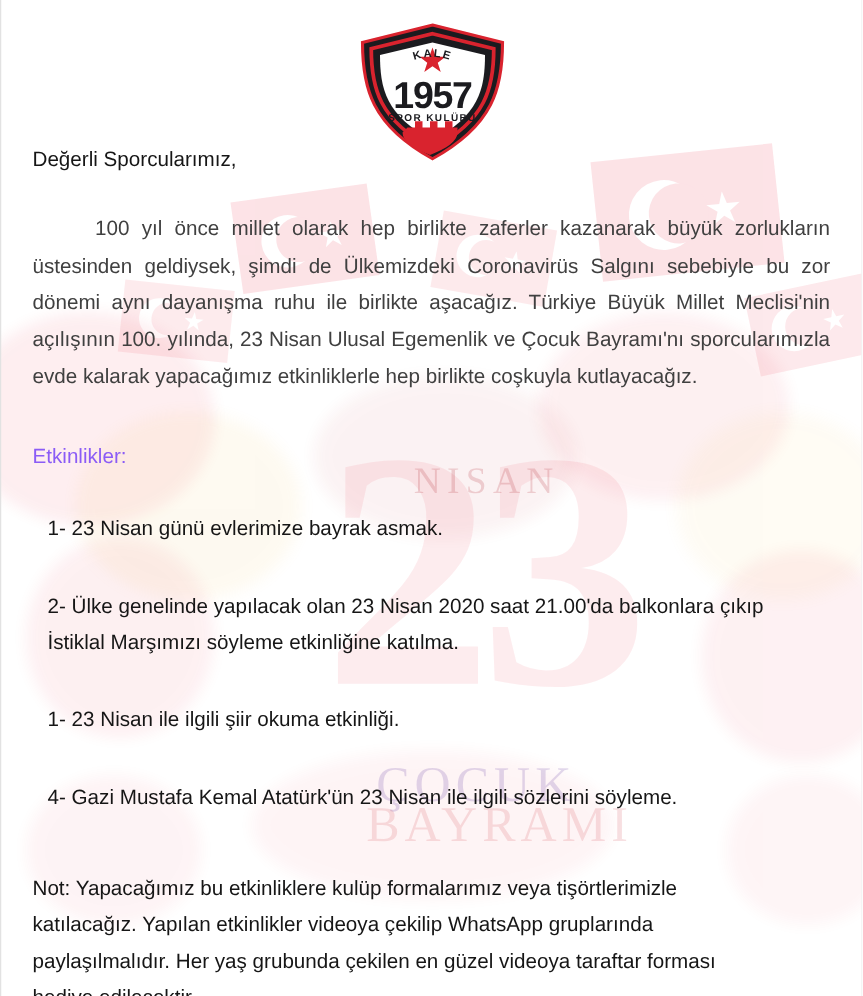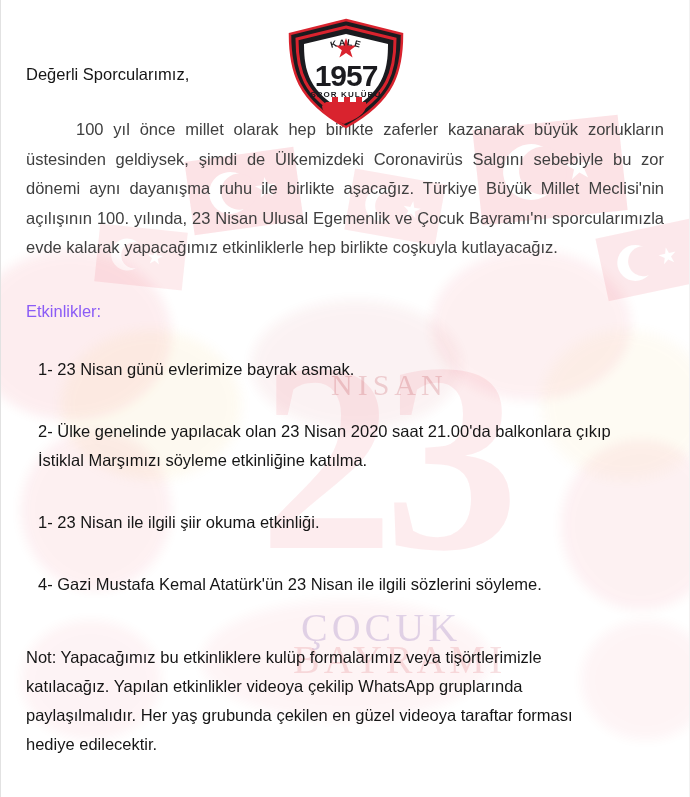--- a/index.html
+++ b/index.html
@@ -125,21 +125,21 @@
   .logo-svg { display: inline-block; }
 
   
   .content {
     position: relative;
     z-index: 2;
     padding: 0 22px 0 25px;
   }
   .salutation {
     margin: 0;
-    padding-top: 63px;
+    padding-top: 117px;
     font-size: 16.5px;
     line-height: 1.35;
     color: #161616;
   }
   .intro {
     margin: 0;
     padding-top: 30px;
     text-indent: 50px;
     text-align: justify;
     font-size: 16.5px;

